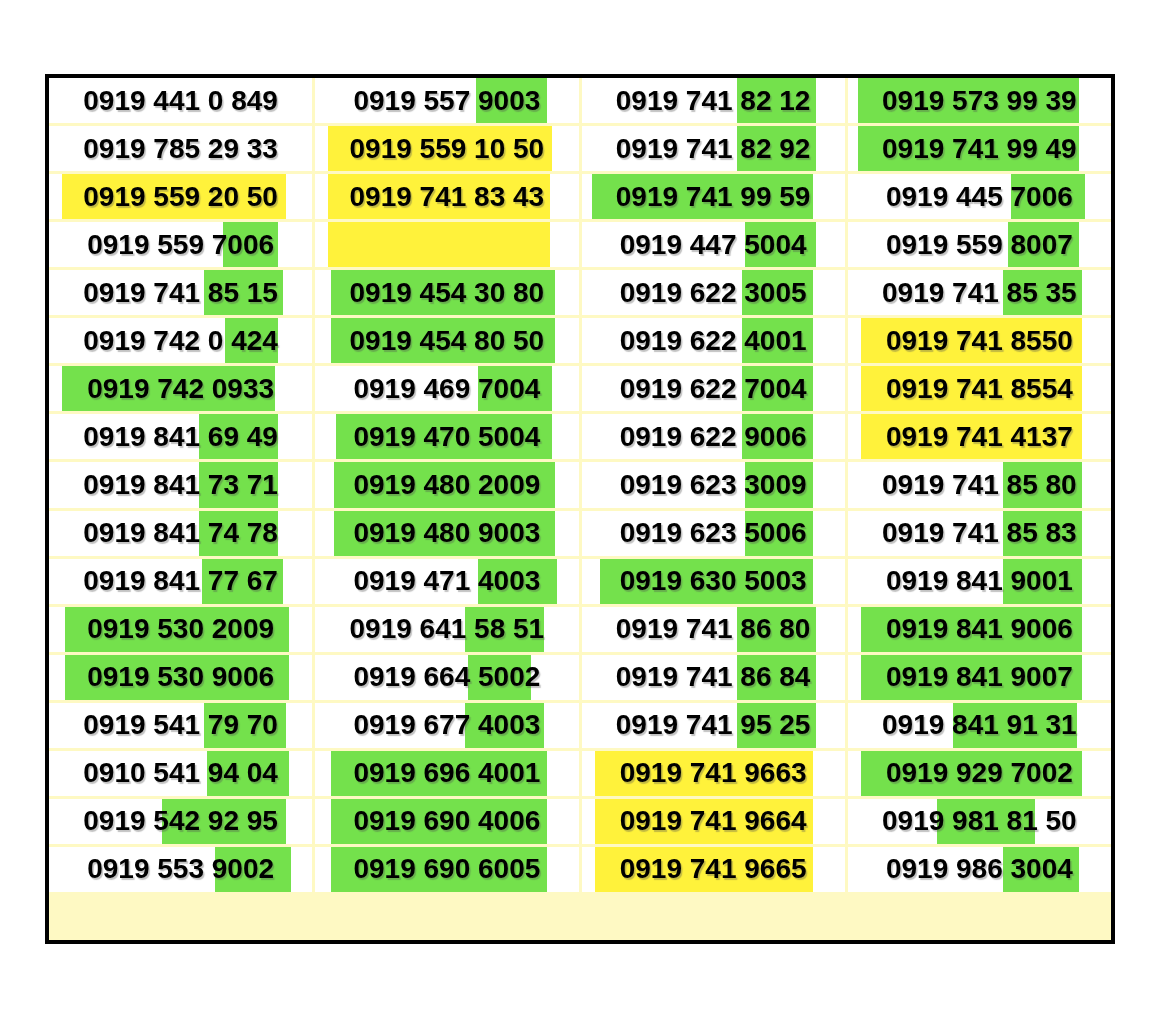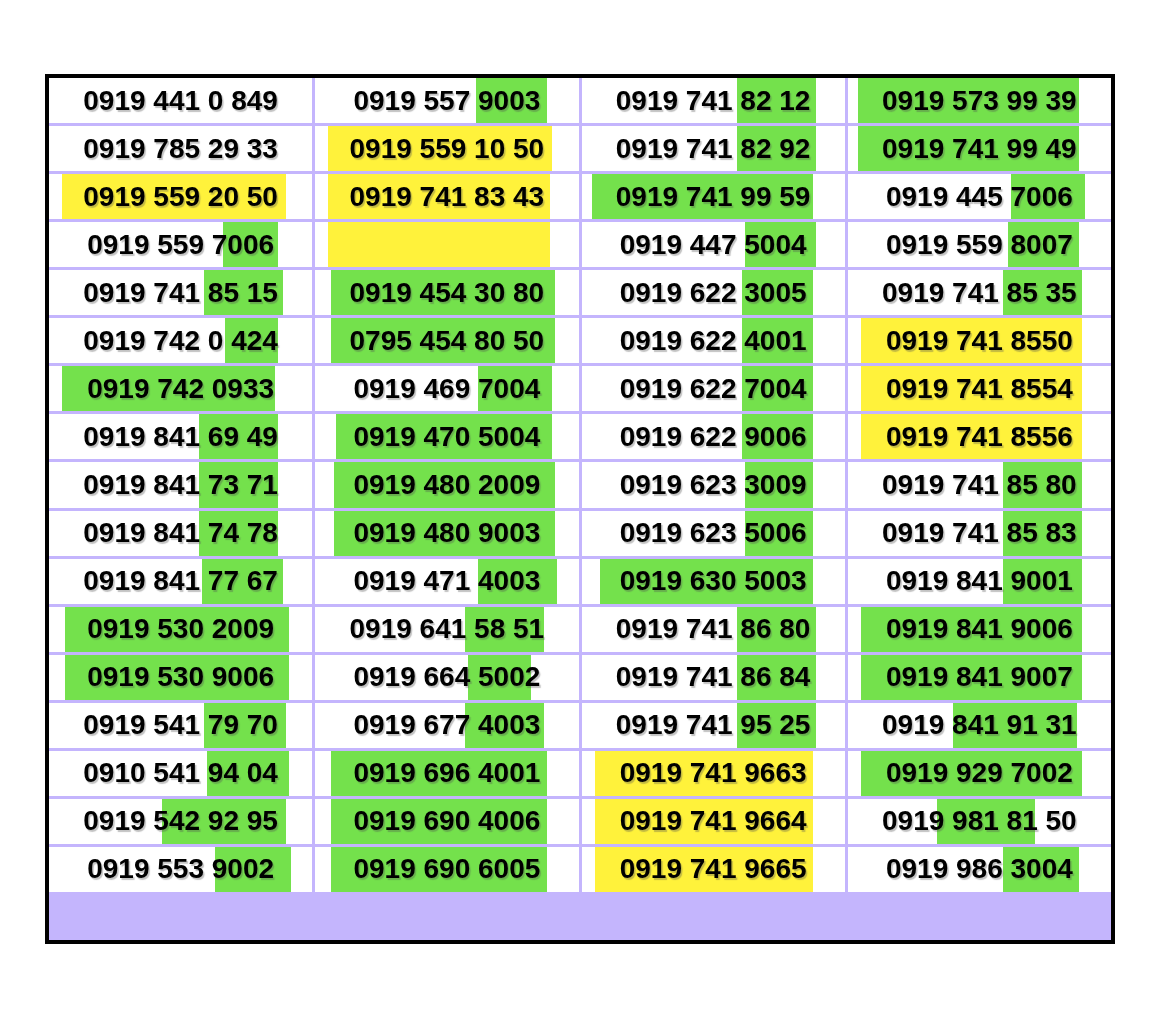--- a/index.html
+++ b/index.html
@@ -12,21 +12,21 @@
     overflow: hidden;
   }
   .table-wrap {
     position: absolute;
     left: 45px;
     top: 74px;
     width: 1070px;
     height: 870px;
     box-sizing: border-box;
     border: 4px solid #000000;
-    background: #c4b5fd;
+    background: #fef9c3;
     display: grid;
     grid-template-columns: repeat(4, 1fr);
     grid-template-rows: repeat(18, 1fr);
     gap: 3px;
   }
   .cell {
     position: relative;
     background: #ffffff;
     display: flex;
     align-items: center;
@@ -130,21 +130,21 @@
     <div class="cell">
       <div class="band" style="left: 59%; width: 30%; background: rgb(116, 225, 76);"></div>
       <span class="num">0919 741 85 35</span>
     </div>
     <div class="cell">
       <div class="band" style="left: 67%; width: 20%; background: rgb(116, 225, 76);"></div>
       <span class="num">0919 742 0 424</span>
     </div>
     <div class="cell">
       <div class="band" style="left: 6%; width: 85%; background: rgb(116, 225, 76);"></div>
-      <span class="num">0795 454 80 50</span>
+      <span class="num">0919 454 80 50</span>
     </div>
     <div class="cell">
       <div class="band" style="left: 61%; width: 27%; background: rgb(116, 225, 76);"></div>
       <span class="num">0919 622 4001</span>
     </div>
     <div class="cell">
       <div class="band" style="left: 5%; width: 84%; background: rgb(255, 242, 59);"></div>
       <span class="num">0919 741 8550</span>
     </div>
     <div class="cell">
@@ -170,21 +170,21 @@
     <div class="cell">
       <div class="band" style="left: 8%; width: 82%; background: rgb(116, 225, 76);"></div>
       <span class="num">0919 470 5004</span>
     </div>
     <div class="cell">
       <div class="band" style="left: 61%; width: 27%; background: rgb(116, 225, 76);"></div>
       <span class="num">0919 622 9006</span>
     </div>
     <div class="cell">
       <div class="band" style="left: 5%; width: 84%; background: rgb(255, 242, 59);"></div>
-      <span class="num">0919 741 8556</span>
+      <span class="num">0919 741 4137</span>
     </div>
     <div class="cell">
       <div class="band" style="left: 57%; width: 30%; background: rgb(116, 225, 76);"></div>
       <span class="num">0919 841 73 71</span>
     </div>
     <div class="cell">
       <div class="band" style="left: 7%; width: 84%; background: rgb(116, 225, 76);"></div>
       <span class="num">0919 480 2009</span>
     </div>
     <div class="cell">

